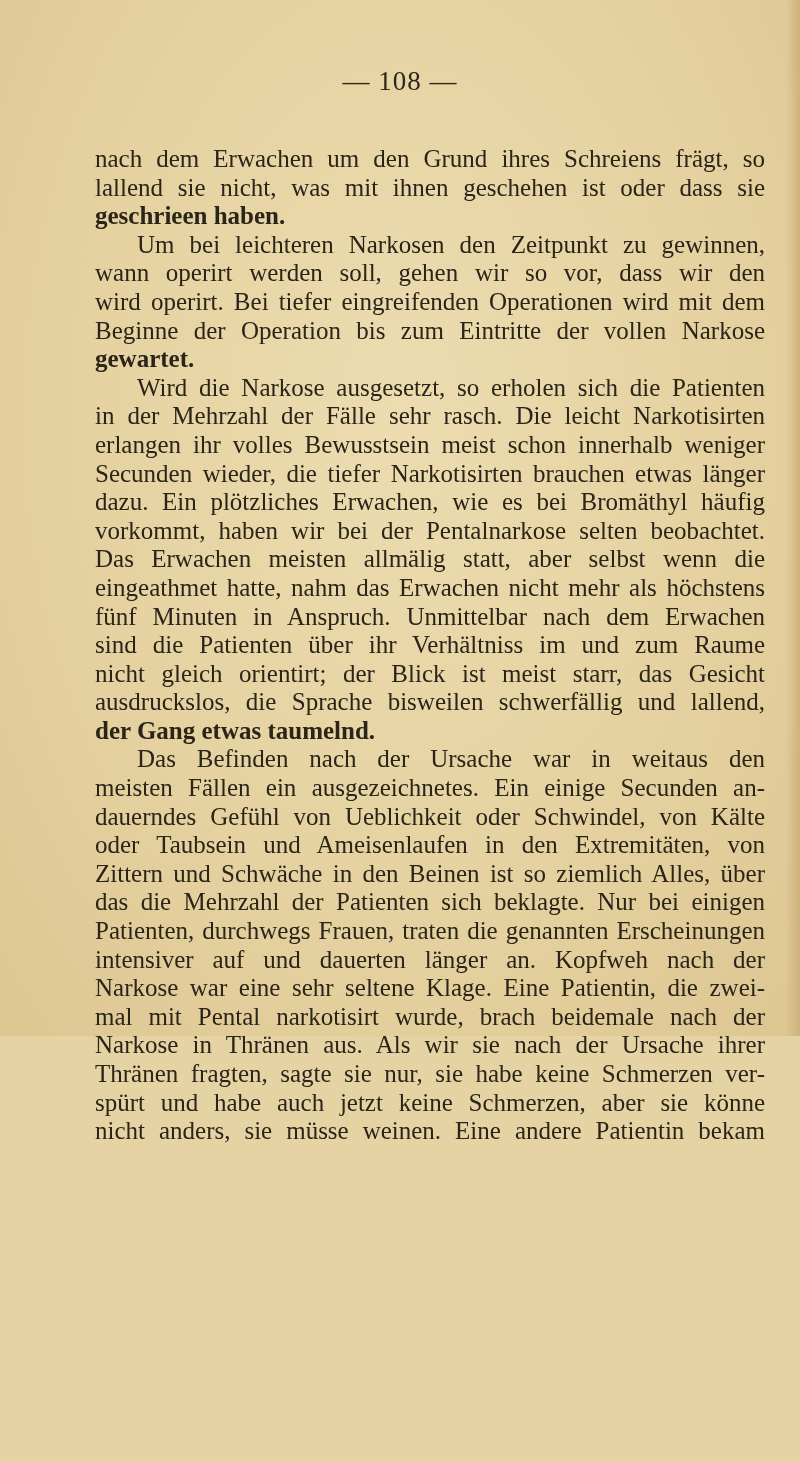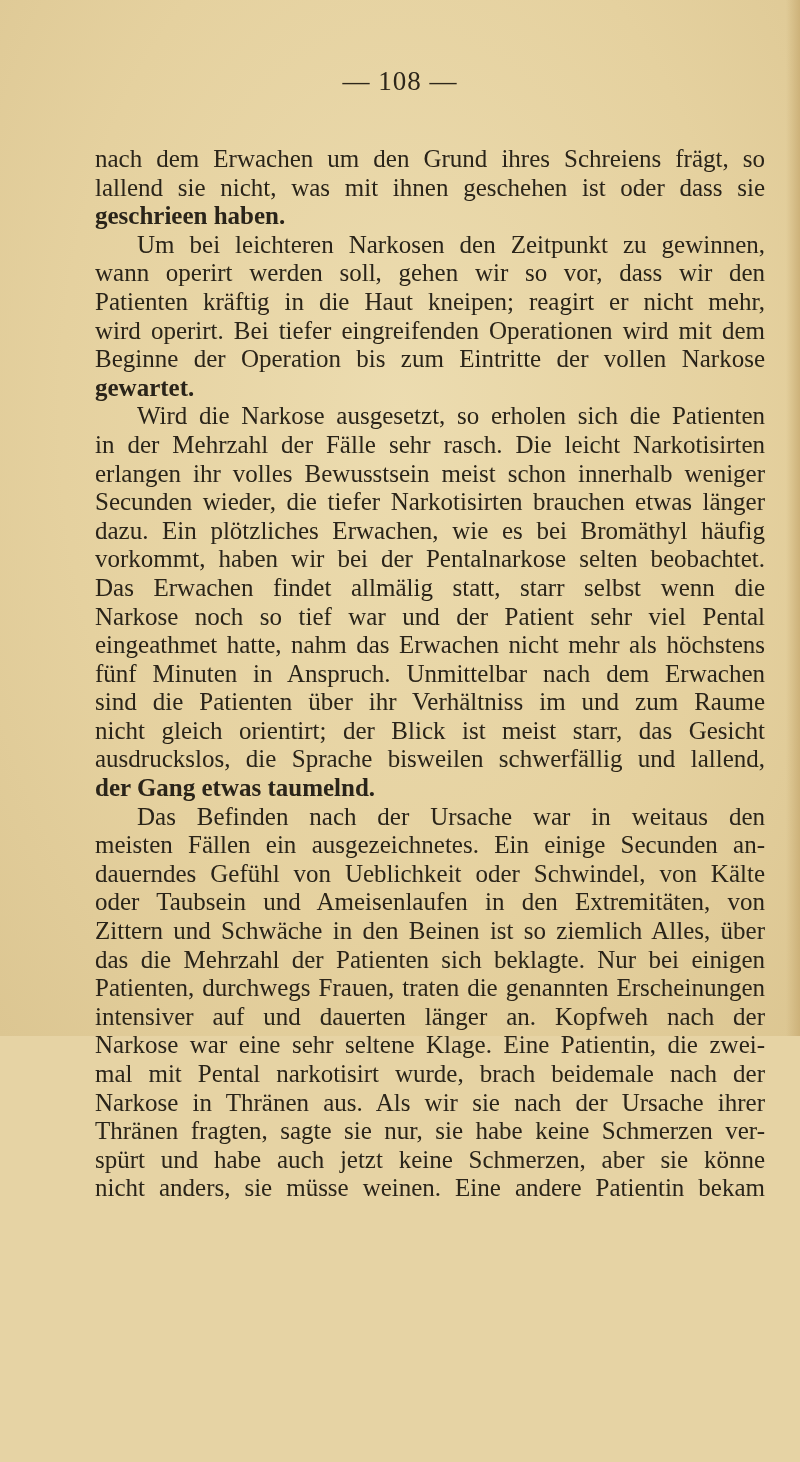--- a/index.html
+++ b/index.html
@@ -72,35 +72,33 @@
 
     <div>
       <div class="line">nach dem Erwachen um den Grund ihres Schreiens frägt, so</div>
       <div class="line">lallend sie nicht, was mit ihnen geschehen ist oder dass sie</div>
       <div class="line last">geschrieen haben.</div>
     </div>
 
     <div>
       <div class="line indent">Um bei leichteren Narkosen den Zeitpunkt zu gewinnen,</div>
       <div class="line">wann operirt werden soll, gehen wir so vor, dass wir den</div>
-      <div class="line">Patienten kräftig in die Haut kneipen; reagirt er nicht mehr,</div>
       <div class="line">wird operirt. Bei tiefer eingreifenden Operationen wird mit dem</div>
       <div class="line">Beginne der Operation bis zum Eintritte der vollen Narkose</div>
       <div class="line last">gewartet.</div>
     </div>
 
     <div>
       <div class="line indent">Wird die Narkose ausgesetzt, so erholen sich die Patienten</div>
       <div class="line">in der Mehrzahl der Fälle sehr rasch. Die leicht Narkotisirten</div>
       <div class="line">erlangen ihr volles Bewusstsein meist schon innerhalb weniger</div>
       <div class="line">Secunden wieder, die tiefer Narkotisirten brauchen etwas länger</div>
       <div class="line">dazu. Ein plötzliches Erwachen, wie es bei Bromäthyl häufig</div>
       <div class="line">vorkommt, haben wir bei der Pentalnarkose selten beobachtet.</div>
-      <div class="line">Das Erwachen findet allmälig statt, starr selbst wenn die</div>
-      <div class="line">Narkose noch so tief war und der Patient sehr viel Pental</div>
+      <div class="line">Das Erwachen meisten allmälig statt, aber selbst wenn die</div>
       <div class="line">eingeathmet hatte, nahm das Erwachen nicht mehr als höchstens</div>
       <div class="line">fünf Minuten in Anspruch. Unmittelbar nach dem Erwachen</div>
       <div class="line">sind die Patienten über ihr Verhältniss im und zum Raume</div>
       <div class="line">nicht gleich orientirt; der Blick ist meist starr, das Gesicht</div>
       <div class="line">ausdruckslos, die Sprache bisweilen schwerfällig und lallend,</div>
       <div class="line last">der Gang etwas taumelnd.</div>
     </div>
 
     <div>
       <div class="line indent">Das Befinden nach der Ursache war in weitaus den</div>

